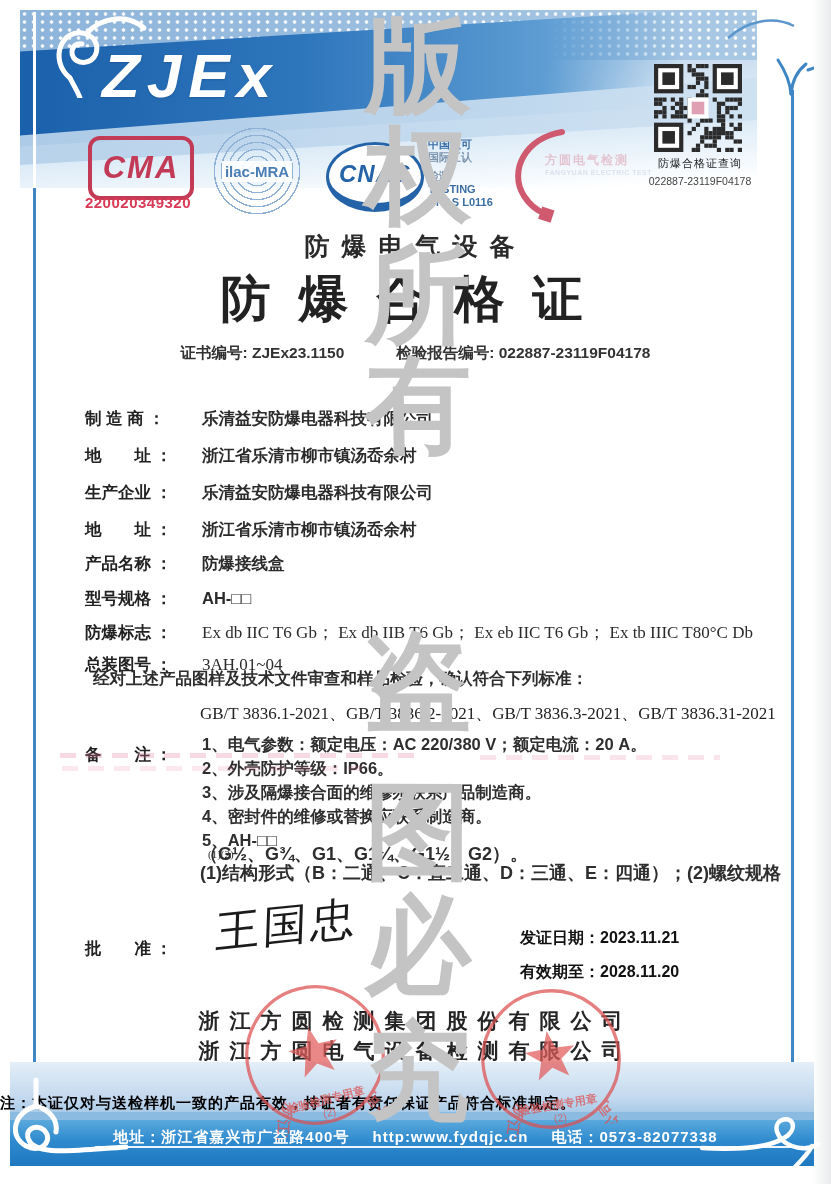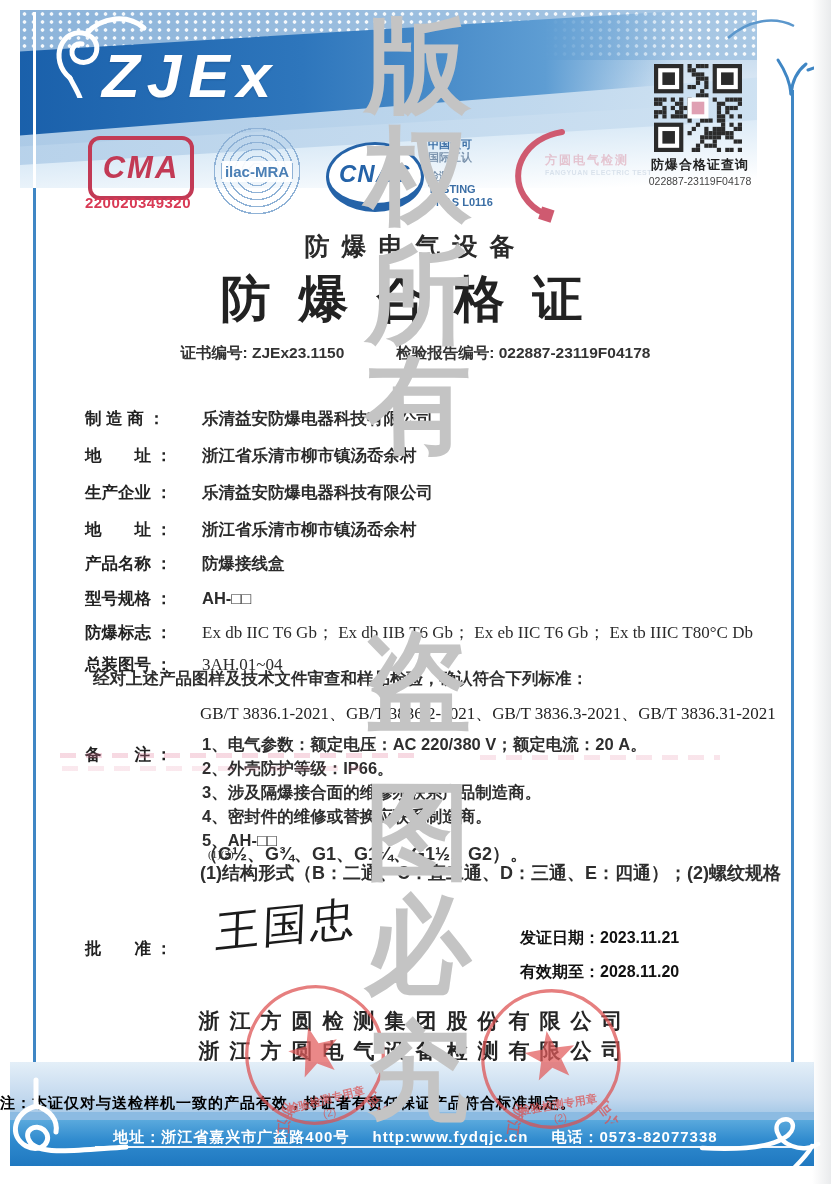--- a/index.html
+++ b/index.html
@@ -43,21 +43,21 @@
         display:flex;align-items:center;justify-content:center;background:#fff;}
   .cnas-txt{font-size:24px;font-weight:900;font-style:italic;color:#2563a8;letter-spacing:1px;}
   .cnas-lines{left:428px;top:138px;width:110px;font-size:11px;line-height:13px;color:#3a6ea5;font-weight:700;}
   .cnas-lines .dim{color:#7b93ad;font-weight:600;}
   .fy-faint{left:545px;top:152px;font-size:12px;color:#d98a9d;opacity:.45;letter-spacing:2px;font-weight:700;}
   .fy-faint small{display:block;font-size:7px;letter-spacing:.5px;color:#b8c6d8;}
 
   
   .qr{left:654px;top:64px;width:88px;height:88px;}
   .qr svg{width:100%;height:100%;fill:#2b2b2b;}
-  .qr-cap{left:646px;top:156px;width:108px;text-align:center;font-size:13px;font-weight:700;color:#222;letter-spacing:1px;}
+  .qr-cap{left:646px;top:156px;width:108px;text-align:center;font-size:11px;font-weight:400;color:#222;letter-spacing:1px;}
   .qr-code{left:642px;top:175px;width:116px;text-align:center;font-size:10.5px;color:#444;}
 
   
   .subtitle{left:0;top:230px;width:831px;text-align:center;font-size:25px;font-weight:700;letter-spacing:12px;color:#2a2a2a;}
   .maintitle{left:0;top:266px;width:831px;text-align:center;font-size:50px;font-weight:800;letter-spacing:28px;color:#222;}
   .certline{left:0;top:343px;width:831px;text-align:center;font-size:15.5px;color:#333;font-weight:600;}
   .certline .gap{display:inline-block;width:52px;}
 
   
   .frow{left:85px;width:720px;font-size:16.5px;margin-top:10px;}

